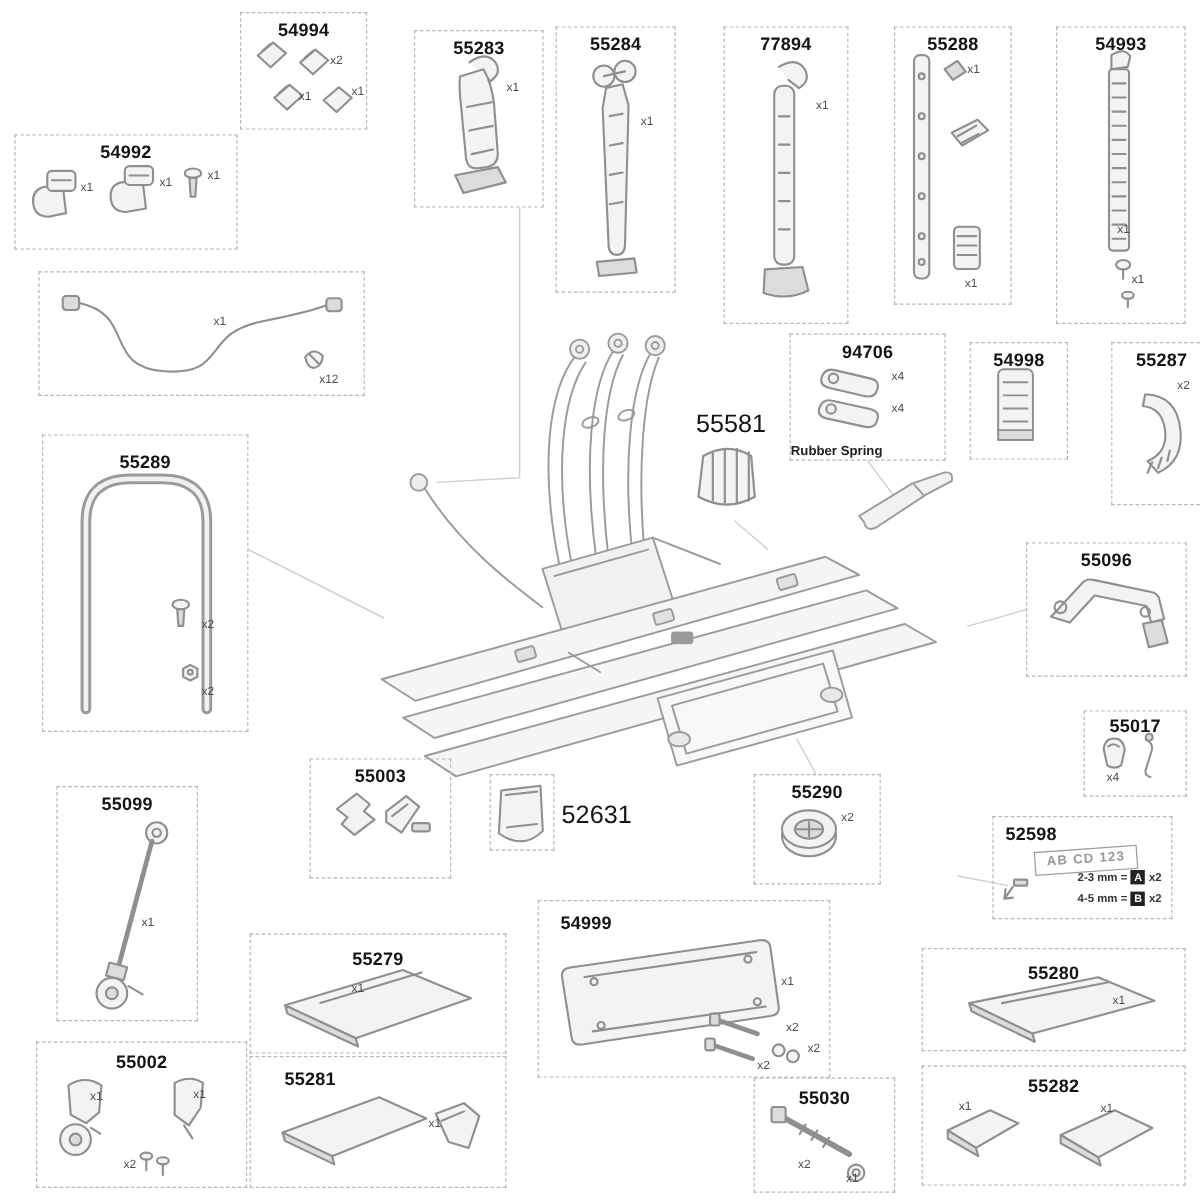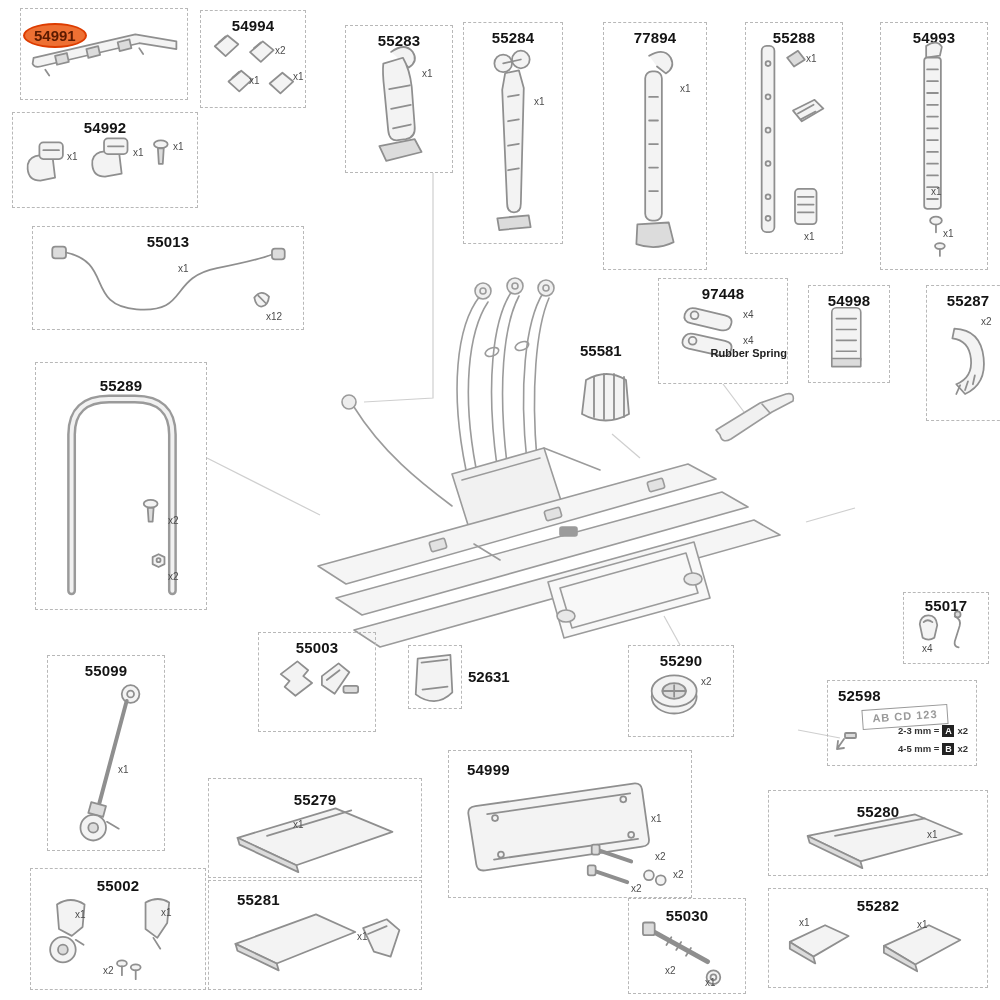--- a/index.html
+++ b/index.html
@@ -3,32 +3,32 @@
 <meta charset="utf-8">
 <style>
   *{margin:0;padding:0;box-sizing:border-box}
   html,body{width:1000px;height:1000px}
   body{background:#fff;font-family:"Liberation Sans",sans-serif;position:relative}
   #canvas{position:absolute;left:0;top:0;width:1000px;height:1000px;background:#fff;overflow:hidden}
   #underlay{position:absolute;left:0;top:0;width:1000px;height:1000px}
   .box{position:absolute;border:1px dashed #b8b8b8;background:transparent}
   .num{position:absolute;top:6px;left:0;width:100%;text-align:center;font-size:15px;font-weight:bold;color:#141414;letter-spacing:.2px;white-space:nowrap}
   .nl{left:18px;width:auto;text-align:left}
-  .free-num{position:absolute;font-size:15px;font-weight:bold;color:#141414;white-space:nowrap}
+  .free-num{position:absolute;font-size:21px;font-weight:normal;color:#141414;white-space:nowrap}
   .qty{position:absolute;font-size:10px;color:#4d4d4d;white-space:nowrap}
   .draw{position:absolute;left:0;top:0;width:100%;height:100%;overflow:visible}
   .draw *{stroke:#8f8f8f;stroke-width:1.8;fill:none;stroke-linecap:round;stroke-linejoin:round}
   .draw .f{fill:#f3f3f3}
   .draw .fd{fill:#dcdcdc}
   .hlwrap{position:absolute;top:14px;left:2px}
   .hl{display:inline-block;background:#ee7033;border:2px solid #dd3c00;border-radius:50%;padding:2px 9px;color:#5c1a00;font-size:15px;font-weight:bold}
-  .note{position:absolute;bottom:24px;left:0;width:100%;text-align:right;font-size:11px;font-weight:bold;color:#222}
+  .note{position:absolute;bottom:1px;left:0;width:100%;text-align:left;font-size:11px;font-weight:bold;color:#222}
   .plate{position:absolute;left:34px;top:26px;width:86px;height:20px;border:1.5px solid #9a9a9a;color:#9a9a9a;
          font-size:11px;font-weight:bold;text-align:center;line-height:17px;transform:rotate(-4deg);background:#fff;letter-spacing:1px}
-  .mrow{position:absolute;right:8px;display:flex;gap:3px;font-size:9.5px;font-weight:bold;color:#333}
+  .mrow{position:absolute;right:8px;display:flex;align-items:center;gap:3px;font-size:9.5px;font-weight:bold;color:#333}
   .codebox{display:inline-block;width:12px;height:12px;background:#222;color:#fff;font-size:9px;font-weight:bold;text-align:center;line-height:12px}
 </style>
 </head>
 <body>
 
 <div id="canvas">
 
   <svg id="underlay" viewBox="0 0 1000 1000">
     <g stroke="#cfcfcf" stroke-width="1.2" fill="none">
       <path d="M433 173 V 398 L 364 402"></path>
@@ -68,30 +68,20 @@
       <ellipse cx="693" cy="579" rx="9" ry="6" fill="#e8e8e8"></ellipse>
       <rect x="560" y="527" width="17" height="9" rx="2" fill="#9b9b9b"></rect>
       <circle cx="349" cy="402" r="7" fill="#ededed"></circle>
       <path d="M354 407 C 382 452, 420 482, 452 506"></path>
       <path d="M716 430 L760 403 L786 394 q9 -2 7 7 l-21 11 -41 27 q-9 5 -11 -4 z" fill="#f1f1f1"></path>
       <path d="M762 404 l8 9"></path>
       <path d="M474 544 L500 560 M544 448 L600 470"></path>
     </g>
   </svg>
 
-  <div class="box" style="left:20px;top:8px;width:168px;height:92px">
-    <span class="hlwrap"><span class="hl">54991</span></span>
-    <svg class="draw" viewBox="0 0 168 92">
-      <path class="f" d="M12 50 L116 26 L158 33 L158 41 L120 35 L22 58 Q13 61 11 56 Z"></path>
-      <path class="fd" d="M34 48 l12 -3 2 9 -12 3 z"></path>
-      <path class="fd" d="M66 41 l12 -3 2 9 -12 3 z"></path>
-      <path class="fd" d="M98 34 l12 -3 2 9 -12 3 z"></path>
-      <path d="M24 62 l4 6 M120 40 l4 6"></path>
-    </svg>
-  </div>
 
   <div class="box" style="left:200px;top:10px;width:106px;height:98px">
     <span class="num">54994</span>
     <svg class="draw" viewBox="0 0 106 98">
       <path class="f" d="M14 36 l13 -11 11 9 -13 12 z"></path>
       <path class="f" d="M50 42 l13 -11 11 9 -13 12 z"></path>
       <path class="f" d="M28 72 l13 -11 11 9 -13 12 z"></path>
       <path class="f" d="M70 74 l13 -11 11 9 -13 12 z"></path>
       <path d="M18 32 l7 -6 M54 38 l7 -6 M32 68 l7 -6"></path>
     </svg>
@@ -181,34 +171,33 @@
       <path d="M96 34 h16"></path>
       <ellipse class="f" cx="150" cy="32" rx="7" ry="4"></ellipse>
       <path class="fd" d="M147 36 h6 l-1 16 h-4 z"></path>
     </svg>
     <span class="qty" style="left:54px;top:38px">x1</span>
     <span class="qty" style="left:120px;top:34px">x1</span>
     <span class="qty" style="left:160px;top:28px">x1</span>
   </div>
 
   <div class="box" style="left:32px;top:226px;width:272px;height:104px">
-    <span class="num">55013</span>
     <svg class="draw" viewBox="0 0 272 104">
       <rect class="fd" x="18" y="20" width="14" height="12" rx="3"></rect>
       <path d="M32 26 C 80 36, 52 80, 104 84 C 158 88, 136 52, 186 42 C 216 36, 232 32, 242 28"></path>
       <rect class="fd" x="242" y="22" width="13" height="11" rx="3"></rect>
       <path class="f" d="M224 72 q7 -9 15 -1 q-1 9 -7 10 t-8 -9 z"></path>
       <path d="M228 70 l8 8"></path>
     </svg>
     <span class="qty" style="left:145px;top:36px">x1</span>
     <span class="qty" style="left:233px;top:84px">x12</span>
   </div>
 
   <div class="box" style="left:658px;top:278px;width:130px;height:106px">
-    <span class="num">97448</span>
+    <span class="num">94706</span>
     <svg class="draw" viewBox="0 0 130 106">
       <path class="f" d="M26 36 q3 -8 11 -6 l30 7 q9 2 6 10 q-2 7 -11 5 l-30 -7 q-8 -2 -6 -9 z"></path>
       <circle cx="36" cy="37" r="4"></circle>
       <path class="f" d="M24 62 q3 -8 11 -6 l32 7 q9 2 6 10 q-2 7 -11 5 l-32 -7 q-8 -2 -6 -9 z"></path>
       <circle cx="34" cy="63" r="4"></circle>
     </svg>
     <span class="qty" style="left:84px;top:30px">x4</span>
     <span class="qty" style="left:84px;top:56px">x4</span>
     <span class="note">Rubber Spring</span>
   </div>
@@ -244,20 +233,29 @@
       <path d="M36 230 L36 72 Q36 36 74 36 L100 36 Q138 36 138 72 L138 230" style="stroke:#f1f1f1;stroke-width:4"></path>
       <ellipse class="f" cx="116" cy="142" rx="7" ry="4"></ellipse>
         <path class="fd" d="M113 146 h6 l-1 14 h-4 z"></path>
       <path class="f" d="M118 196 l6 -3 6 3 0 7 -6 3 -6 -3 z"></path>
         <circle cx="124" cy="199" r="2"></circle>
     </svg>
     <span class="qty" style="left:132px;top:152px">x2</span>
     <span class="qty" style="left:132px;top:208px">x2</span>
   </div>
 
+  <div class="box" style="left:855px;top:452px;width:134px;height:112px">
+    <span class="num">55096</span>
+    <svg class="draw" viewBox="0 0 134 112">
+      <path class="f" d="M20 62 L46 34 q4 -5 11 -3 l48 10 q6 1 7 7 l4 16 -11 3 -4 -14 -44 -9 -21 23 z"></path>
+      <circle cx="28" cy="54" r="5"></circle>
+      <circle cx="100" cy="58" r="4"></circle>
+      <path class="fd" d="M98 68 l16 -3 5 19 -16 4 z"></path>
+    </svg>
+  </div>
 
   <div class="box" style="left:903px;top:592px;width:86px;height:72px">
     <span class="num" style="top:4px">55017</span>
     <svg class="draw" viewBox="0 0 86 72">
       <path class="f" d="M16 32 q1 -9 9 -9 t9 10 l-3 13 q-6 4 -12 0 z"></path>
       <path d="M20 30 q4 -4 9 0"></path>
       <path d="M52 24 q7 3 5 10 l-5 16 q-1 5 4 6"></path>
       <circle class="fd" cx="55" cy="22" r="3"></circle>
     </svg>
     <span class="qty" style="left:18px;top:50px">x4</span>

